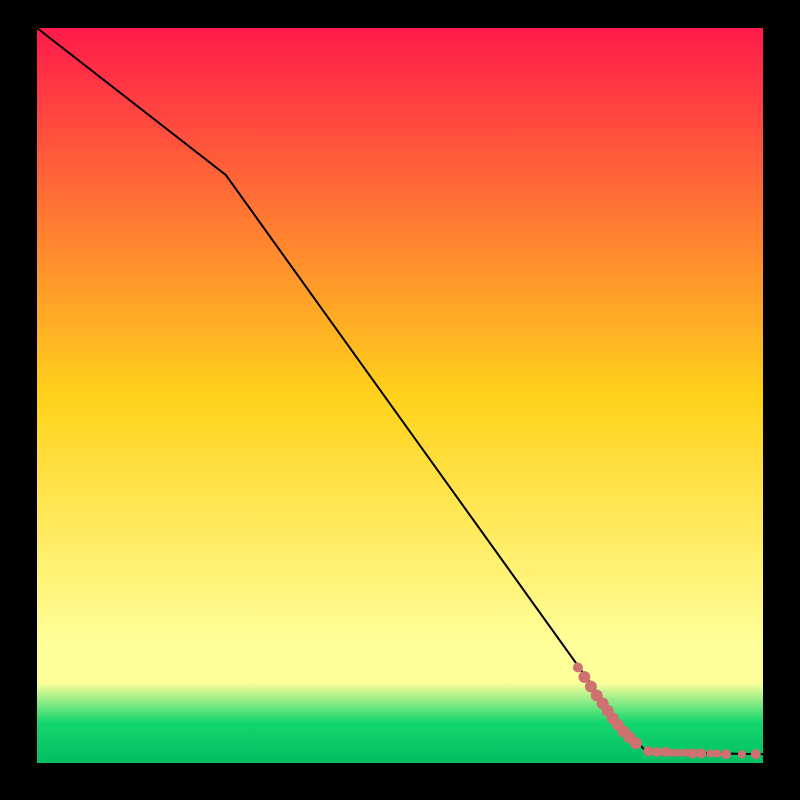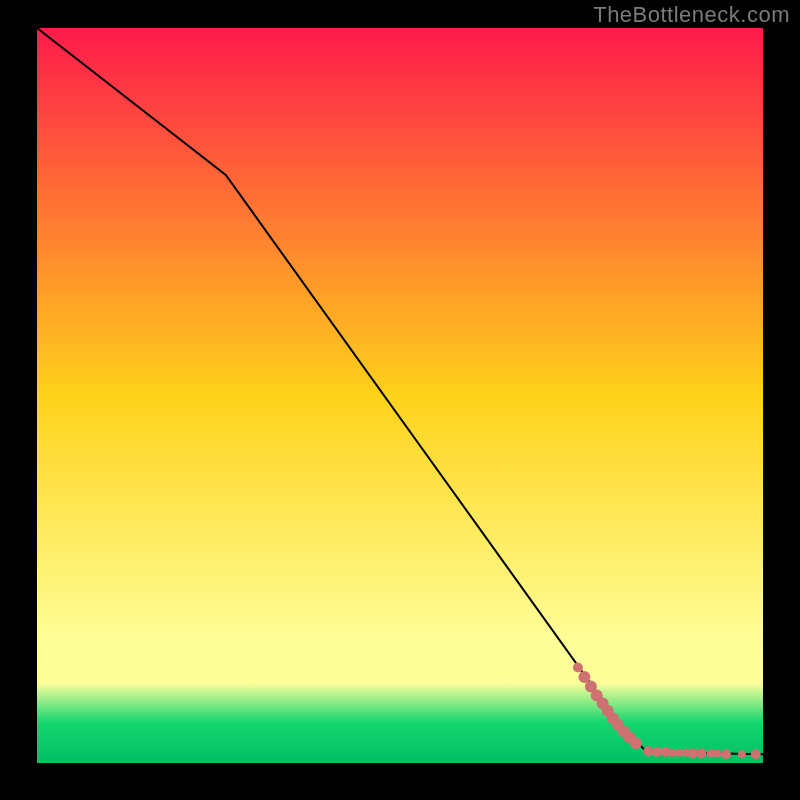--- a/index.html
+++ b/index.html
@@ -36,21 +36,20 @@
     background: #000;
   }
   svg {
     display: block;
   }
 </style>
 </head>
 <body>
 
 <div class="frame">
-  <div class="watermark">TheBottleneck.com</div>
 
   <div class="plot-wrap">
     <svg id="plot-svg" width="726" height="735" viewBox="0 0 726 735" preserveAspectRatio="none">
       <defs>
         <linearGradient id="bg-grad" x1="0" y1="0" x2="0" y2="1">
             <stop offset="0.00%" stop-color="#ff1a4b"></stop>
             <stop offset="50.00%" stop-color="#ffd21a"></stop>
             <stop offset="84.00%" stop-color="#ffff9a"></stop>
             <stop offset="89.00%" stop-color="#ffff9a"></stop>
             <stop offset="94.50%" stop-color="#14d66e"></stop>

